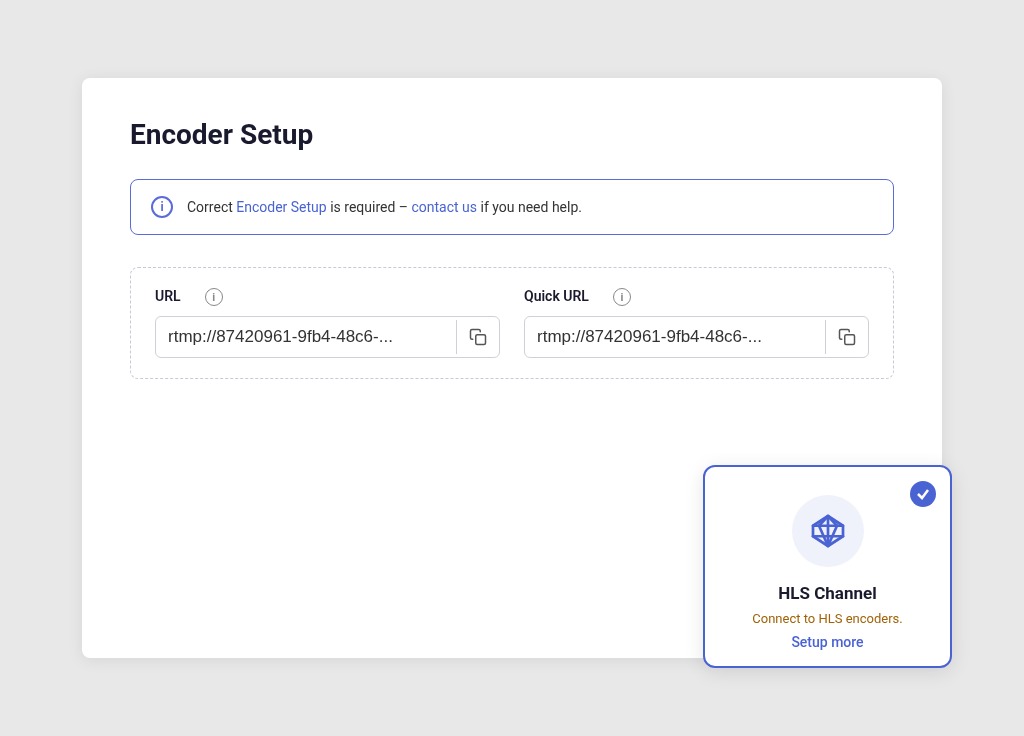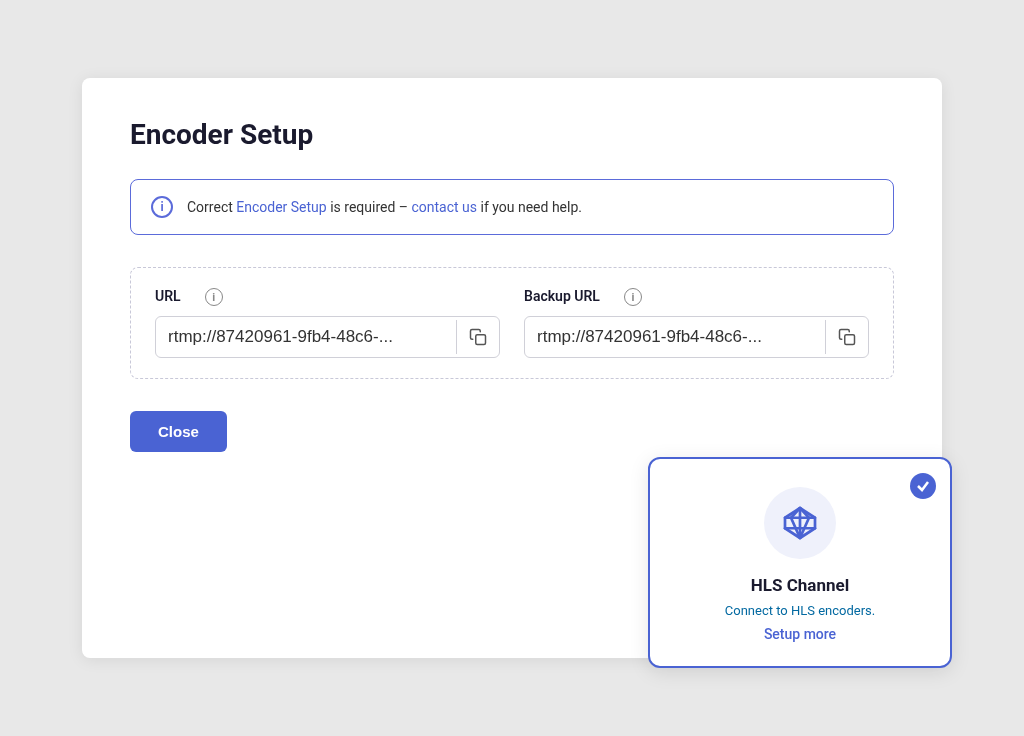--- a/index.html
+++ b/index.html
@@ -162,25 +162,25 @@
       font-size: 15px;
       font-weight: 600;
       cursor: pointer;
     }
 
     
     .hls-card {
       position: absolute;
       bottom: -10px;
       right: -10px;
-      width: 304px;
+      width: 249px;
       background: #fff;
       border: 2px solid #4a63d3;
       border-radius: 12px;
-      padding: 28px 24px 24px 24px;
+      padding: 28px 24px 16px 24px;
       display: flex;
       flex-direction: column;
       align-items: center;
       box-shadow: 0 4px 20px rgba(0,0,0,0.10);
     }
 
     .hls-card-check {
       position: absolute;
       top: 14px;
       right: 14px;
@@ -207,21 +207,21 @@
     .hls-card-title {
       font-size: 17px;
       font-weight: 700;
       color: #1a1a2e;
       margin-bottom: 8px;
       text-align: center;
     }
 
     .hls-card-desc {
       font-size: 13px;
-      color: #0369a1;
+      color: #a16207;
       text-align: center;
       margin-bottom: 8px;
     }
 
     .learn-more-link {
       color: #4a63d3;
       text-decoration: none;
       font-size: 14px;
       font-weight: 500;
     }
@@ -263,39 +263,38 @@
             <svg width="18" height="18" viewBox="0 0 24 24" fill="none" stroke="currentColor" stroke-width="2" stroke-linecap="round" stroke-linejoin="round">
               <rect x="9" y="9" width="13" height="13" rx="2" ry="2"></rect>
               <path d="M5 15H4a2 2 0 0 1-2-2V4a2 2 0 0 1 2-2h9a2 2 0 0 1 2 2v1"></path>
             </svg>
           </button>
         </div>
       </div>
 
       <div class="url-field">
         <div class="url-label-row">
-          <span class="url-label">Backup URL</span>
+          <span class="url-label">Quick URL</span>
           <div class="info-circle">i</div>
         </div>
         <div class="url-input-wrapper">
           <input class="url-input" type="text" readonly="" value="rtmp://87420961-9fb4-48c6-..." style="">
           <button class="copy-btn">
             <svg width="18" height="18" viewBox="0 0 24 24" fill="none" stroke="currentColor" stroke-width="2" stroke-linecap="round" stroke-linejoin="round">
               <rect x="9" y="9" width="13" height="13" rx="2" ry="2"></rect>
               <path d="M5 15H4a2 2 0 0 1-2-2V4a2 2 0 0 1 2-2h9a2 2 0 0 1 2 2v1"></path>
             </svg>
           </button>
         </div>
       </div>
 
     </div>
   </div>
 
 
-  <button class="close-btn">Close</button>
 
   
   <div class="hls-card">
     <div class="hls-card-check">
       <svg class="checkmark" viewBox="0 0 14 14">
         <polyline points="2,7 6,11 12,3"></polyline>
       </svg>
     </div>
     <div class="hls-diamond-bg">
       <svg width="36" height="36" viewBox="0 0 24 24" fill="none" stroke="#4a63d3" stroke-width="1.8" stroke-linecap="round" stroke-linejoin="round">

